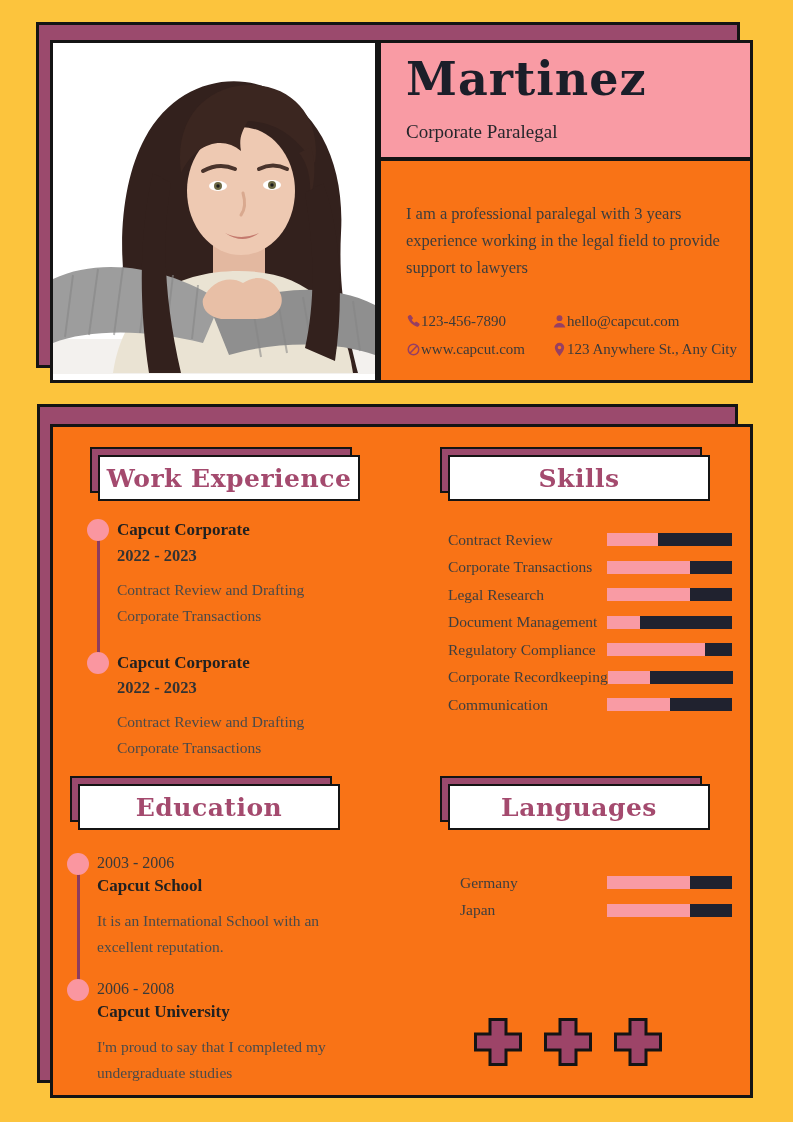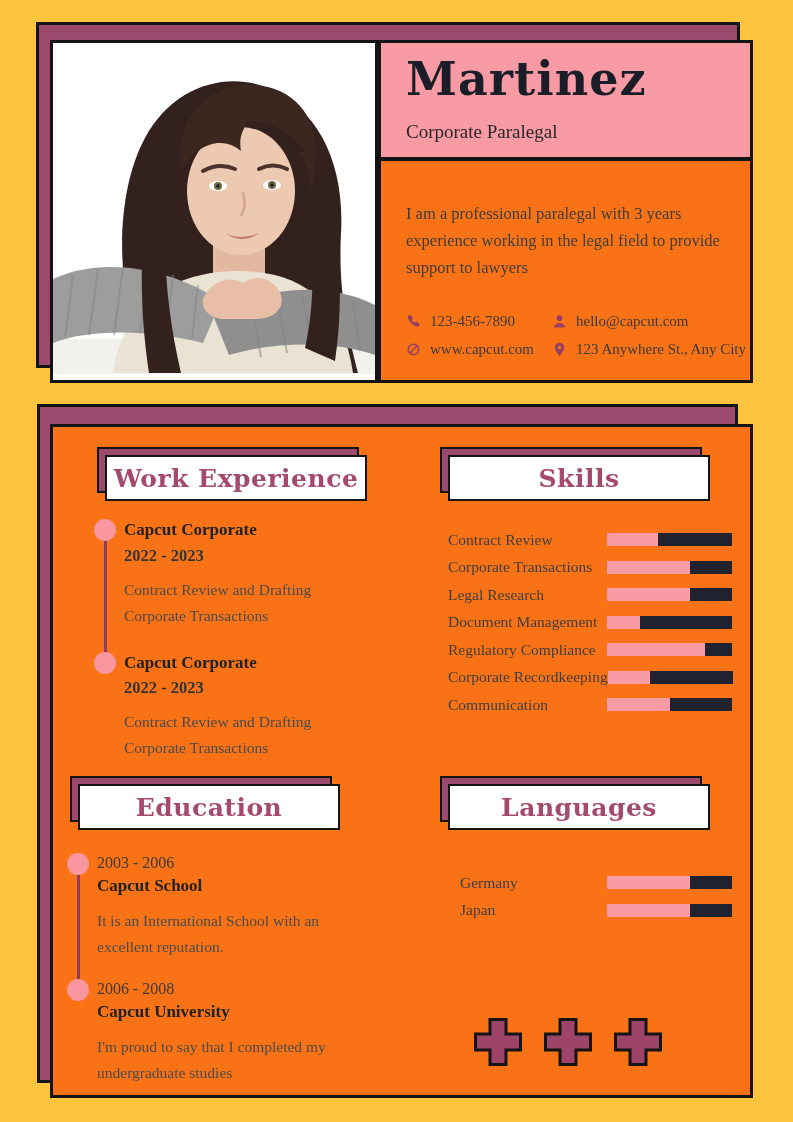--- a/index.html
+++ b/index.html
@@ -16,30 +16,30 @@
   #top-card{left:50px;top:40px;width:697px;height:337px;display:flex;}
   .photo-pane{width:322px;flex:0 0 322px;border-right:6px solid #141414;background:#fff;overflow:hidden;}
   .photo-pane svg{display:block;}
   .header-right{flex:1;display:flex;flex-direction:column;min-width:0;}
   .name-box{background:#f99ba4;border-bottom:4px solid #141414;padding:12px 0 14px 25px;}
   .name{font-family:"DejaVu Serif","Liberation Serif",serif;font-weight:bold;font-size:46px;line-height:1.05;color:#1b1e29;letter-spacing:1px;}
   .role{font-size:19px;color:#26262b;margin-top:18px;}
   .header-body{padding:40px 24px 0 25px;}
   .about{font-size:16.5px;line-height:1.62;color:#3d3d3d;max-width:342px;}
   .contact-grid{margin-top:32px;display:grid;grid-template-columns:140px 1fr;gap:11px 6px;}
-  .contact-item{display:flex;align-items:center;gap:9px;font-size:15px;color:#3a3a3a;white-space:nowrap;}
+  .contact-item{display:flex;align-items:center;font-size:15px;color:#3a3a3a;white-space:nowrap;}
   .cicon{flex:0 0 15px;width:15px;height:15px;color:#963f63;}
   .cicon svg{display:block;width:15px;height:15px;}
 
   
   #bottom-shadow{left:37px;top:404px;width:695px;height:673px;}
   #bottom-card{left:50px;top:424px;width:697px;height:668px;}
 
   .sec{position:absolute;}
-  #work-sec{left:52px;top:28px;width:262px;}
+  #work-sec{left:45px;top:28px;width:262px;}
   #skills-sec{left:395px;top:28px;width:284px;}
   #edu-sec{left:25px;top:357px;width:262px;}
   #lang-sec{left:395px;top:357px;width:284px;}
 
   .sec-header{position:relative;height:46px;width:262px;}
   .sec-header .sh{position:absolute;left:-8px;top:-8px;width:100%;height:100%;background:#9b4a6d;border:2px solid #141414;box-sizing:border-box;}
   .sec-header .bx{position:absolute;left:0;top:0;width:100%;height:100%;background:#fff;border:2px solid #141414;box-sizing:border-box;
     display:flex;align-items:center;justify-content:center;}
   .sec-title{font-family:"DejaVu Serif","Liberation Serif",serif;font-weight:bold;font-size:25px;color:#a44a6e;letter-spacing:.5px;}
 

